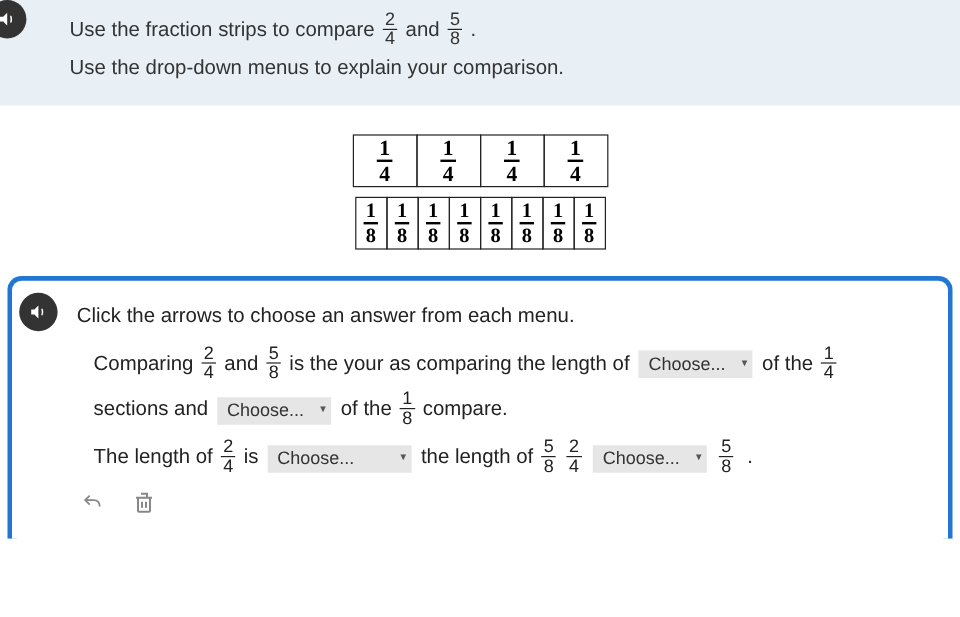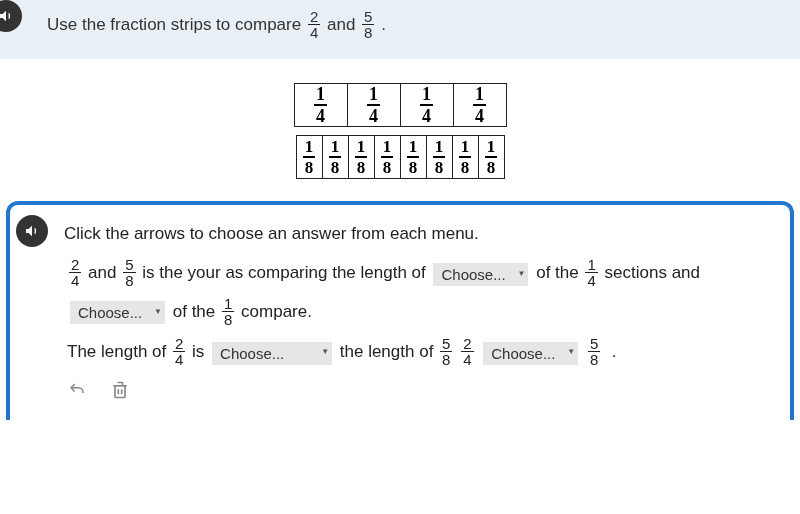--- a/index.html
+++ b/index.html
@@ -152,21 +152,21 @@
   }
   .tool-btn {
     background: none;
     border: none;
     cursor: pointer;
     color: #888;
     padding: 2px;
   }
   .tool-btn svg { stroke: #888; fill: none; }
   .instr { line-height: 1.4; display: inline; }
-  .para { margin: 2px 3px; }
+  .para { margin: 2px 14px; }
 </style>
 </head>
 <body>
 
 <div class="top-banner">
   <div class="speaker-badge">
     <svg width="16" height="16" viewBox="0 0 24 24">
         <path d="M3 9v6h4l5 5V4L7 9H3z"></path>
         <path d="M16 8c1.5 1 1.5 7 0 8" fill="none" stroke="#fff" stroke-width="2"></path>
       </svg>
@@ -177,20 +177,21 @@
       <span class="num">2</span>
       <span class="den">4</span>
     </span>
     <span> and </span>
     <span class="inline-frac">
       <span class="num">5</span>
       <span class="den">8</span>
     </span>
     <span>.</span>
   </div>
+  <div class="para">Use the drop-down menus to explain your comparison.</div>
 </div>
 
 <div class="strips-area">
   <div class="strip" id="strip4">
       <div class="cell4">
         <div class="cell-frac">
           <span class="n">1</span>
           <span class="d">4</span>
         </div>
       </div>
@@ -268,20 +269,21 @@
 <div class="response-card">
   <div class="speaker-badge2">
     <svg width="16" height="16" viewBox="0 0 24 24">
         <path d="M3 9v6h4l5 5V4L7 9H3z"></path>
         <path d="M16 8c1.5 1 1.5 7 0 8" fill="none" stroke="#fff" stroke-width="2"></path>
       </svg>
   </div>
   <div class="instr">Click the arrows to choose an answer from each menu.</div>
 
   <div class="para">
+    <span>Comparing </span>
     <span class="inline-frac">
         <span class="num">2</span>
         <span class="den">4</span>
       </span>
     <span> and </span>
     <span class="inline-frac">
         <span class="num">5</span>
         <span class="den">8</span>
       </span>
     <span> is the your as comparing the length of </span>

